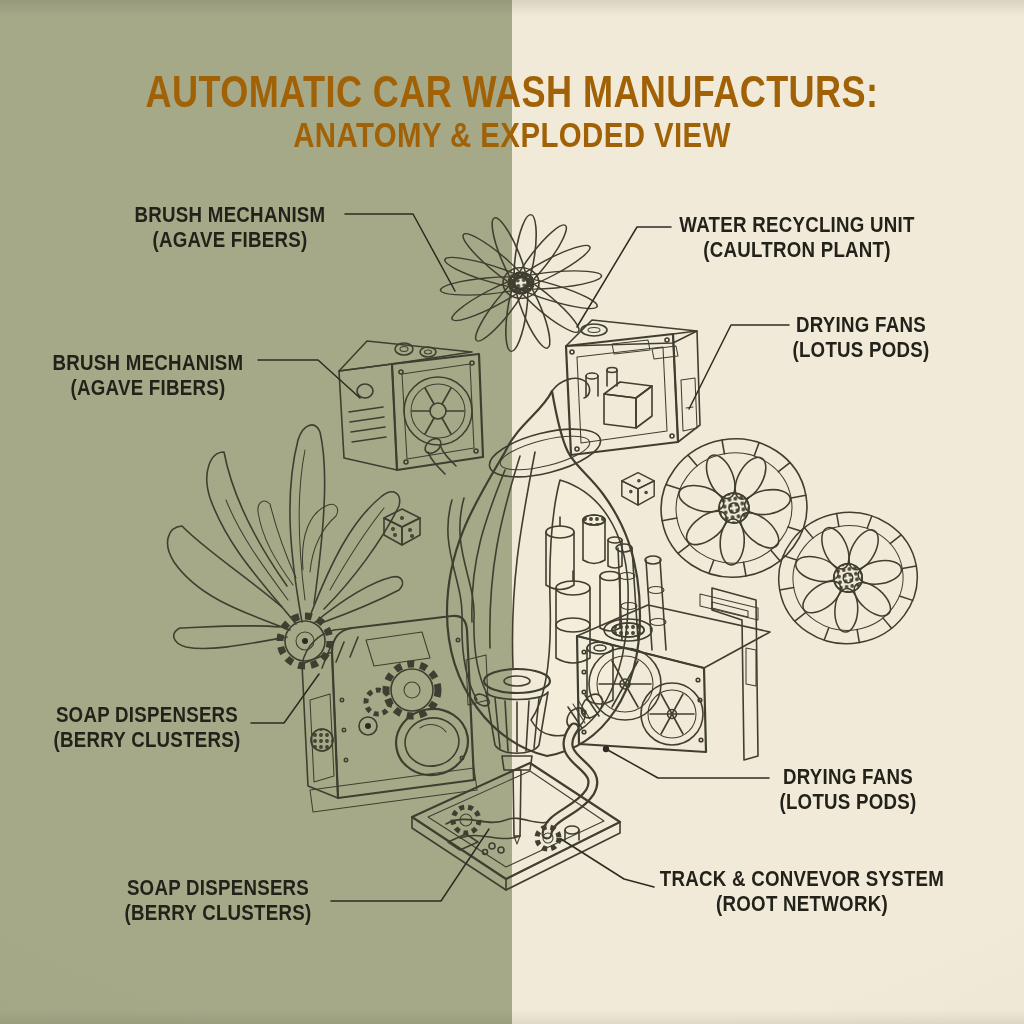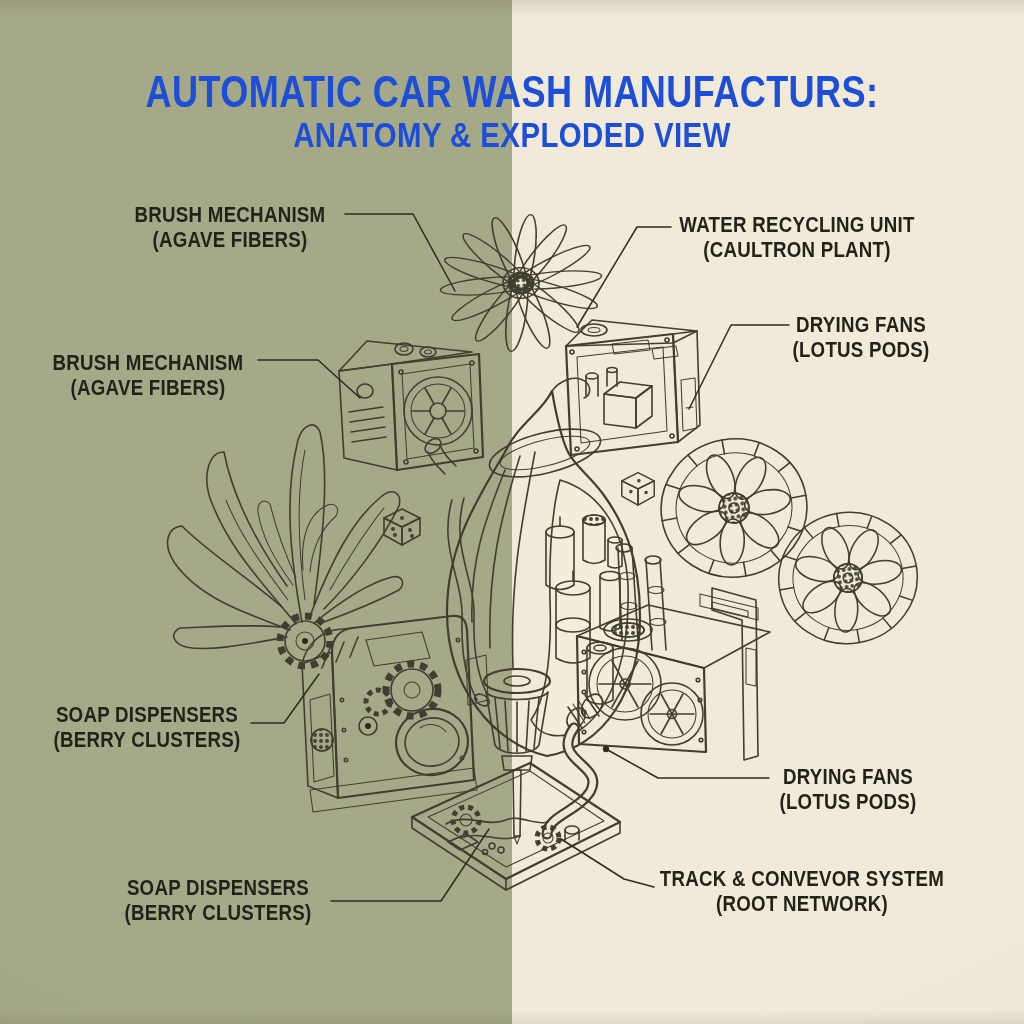--- a/index.html
+++ b/index.html
@@ -14,21 +14,21 @@
       radial-gradient(130% 95% at 50% 42%, rgba(0,0,0,0) 62%, rgba(50,50,34,.06) 100%);}
   .art{position:absolute;inset:0;}
   .art *{fill:none;stroke:#403e30;stroke-width:1.6;stroke-linecap:round;stroke-linejoin:round;}
   .art .thin{stroke-width:1.05;}
   .art .thick{stroke-width:2.2;}
   .art .leader{stroke:#2c2b22;stroke-width:1.5;}
   .art .dotfill{fill:url(#dots);}
   .art .dot{fill:#2c2b22;stroke:none;}
   .art .paper{fill:#f3edda;fill-opacity:.88;}
   .art .teeth{stroke-width:7;stroke-dasharray:7 6;stroke-linecap:butt;}
-  .title{position:absolute;top:70px;left:0;width:1024px;text-align:center;color:#1d4ed8;z-index:3;}
+  .title{position:absolute;top:70px;left:0;width:1024px;text-align:center;color:#a16207;z-index:3;}
   .title .t1{font-size:44px;font-weight:700;letter-spacing:.5px;transform:scaleX(.82);line-height:1.0;}
   .title .t2{font-size:35px;font-weight:700;letter-spacing:.5px;transform:scaleX(.84);line-height:1.18;}
   .label{position:absolute;z-index:3;color:#23221a;font-size:22px;font-weight:700;
          line-height:25px;letter-spacing:.3px;text-align:center;white-space:nowrap;
          transform:translateX(-50%) scaleX(.85);}
 </style>
 </head>
 <body>
 
 <div class="stage">

